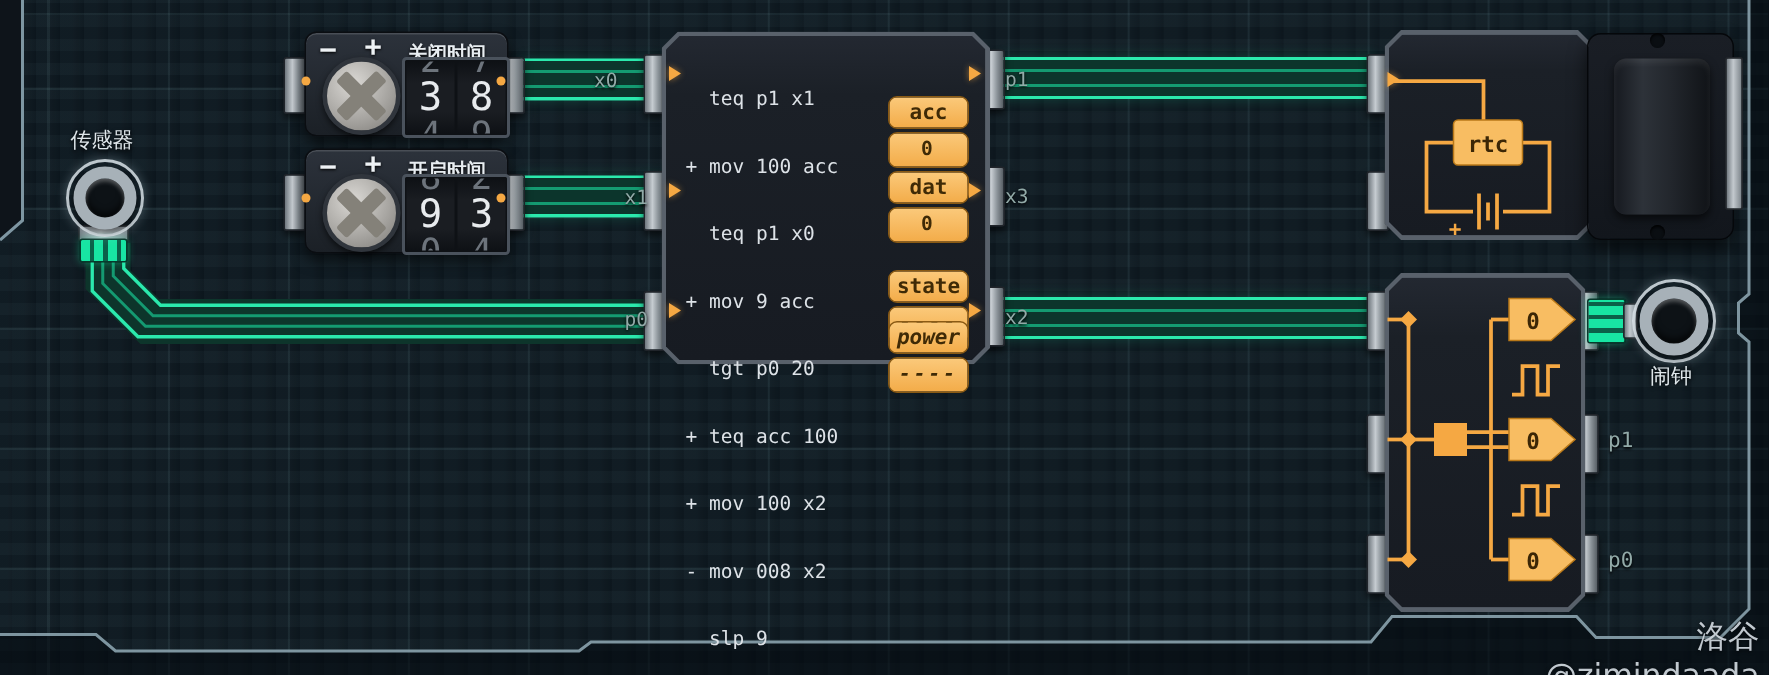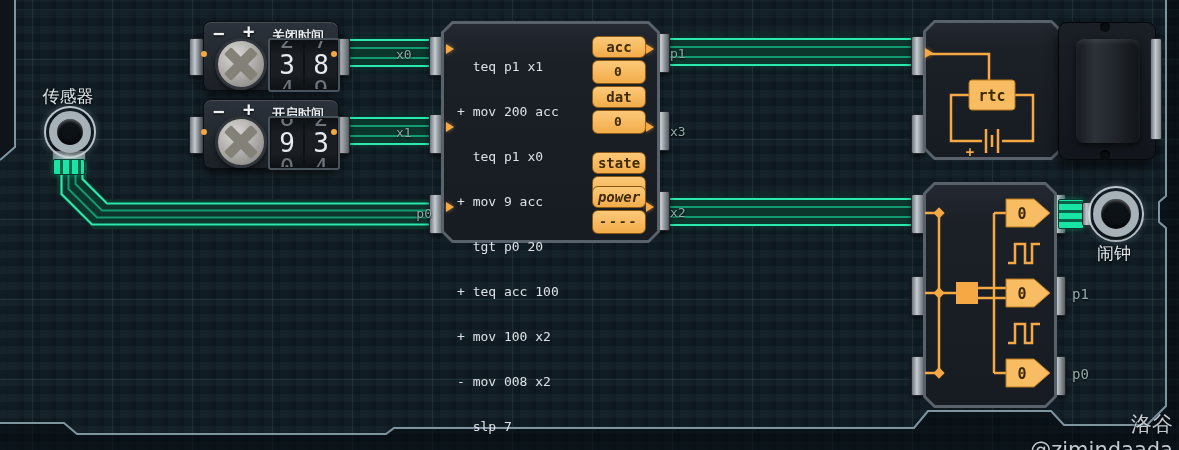--- a/index.html
+++ b/index.html
@@ -32,21 +32,21 @@
   .chip{position:absolute;background:#59616b;
     clip-path:polygon(11px 0,calc(100% - 11px) 0,100% 11px,100% calc(100% - 11px),
       calc(100% - 11px) 100%,11px 100%,0 calc(100% - 11px),0 11px);
     box-shadow:0 6px 12px rgba(0,0,0,.6);}
   .chip-body{position:absolute;inset:3px;background:linear-gradient(180deg,#232831 0,#1b2027 18%,#171b22 100%);
     clip-path:polygon(9px 0,calc(100% - 9px) 0,100% 9px,100% calc(100% - 9px),
       calc(100% - 9px) 100%,9px 100%,0 calc(100% - 9px),0 9px);}
 
   .code{position:absolute;left:457px;top:29px;font-size:13px;line-height:15px;
     color:#dde2e7;white-space:pre;}
-  .reg{position:absolute;left:592px;width:54px;}
+  .reg{position:absolute;left:592px;width:54px;margin-top:28px;}
   .reg span{display:block;text-align:center;border:1px solid #8a5a14;border-radius:6px;
     background:linear-gradient(180deg,#fbc97a,#f3ac49);color:#3f2a06;font-weight:bold;}
   .reg .reg-head{height:20px;line-height:20px;font-size:14px;margin-bottom:2px;}
   .reg .reg-val{height:22px;line-height:22px;font-size:13px;letter-spacing:2px;}
 
   .dial{position:absolute;left:203px;width:134px;height:68px;border-radius:8px;
     background:linear-gradient(180deg,#2c323b,#1b2026);border:1px solid #0a0d11;
     box-shadow:inset 0 1px 0 rgba(255,255,255,.14),0 5px 9px rgba(0,0,0,.55);}
   .dial-btn{position:absolute;color:#eef2f5;font-weight:bold;font-size:19px;line-height:20px;
     text-shadow:0 1px 2px #000;cursor:default;}
@@ -65,21 +65,21 @@
   .digit-cell{flex:1;position:relative;overflow:hidden;background:linear-gradient(180deg,#0e1115,#1a1d22 30%,#1a1d22 70%,#0e1115);}
   .digit-cell span{position:absolute;left:0;right:0;text-align:center;}
   .digit-main{top:50%;transform:translateY(-50%);font-size:26px;color:#e8ebee;}
   .digit-above{top:-15px;font-size:24px;color:#6d747c;}
   .digit-below{bottom:-15px;font-size:24px;color:#6d747c;}
 
   .ring{position:absolute;border-radius:50%;border:2px solid rgba(218,228,234,.85);
     box-shadow:0 0 7px rgba(190,215,225,.3);}
   .ring-in{position:absolute;inset:3px;border-radius:50%;border:8px solid #a7b1b8;background:#0d1216;
     box-shadow:inset 0 2px 3px rgba(255,255,255,.3),inset 0 -3px 5px rgba(0,0,0,.7),0 2px 4px rgba(0,0,0,.5);}
-  .cjk{position:absolute;font-family:"DejaVu Sans",sans-serif;font-size:17px;color:#dfe6ea;
+  .cjk{position:absolute;font-family:"DejaVu Sans",sans-serif;font-size:14px;color:#dfe6ea;
     text-align:center;text-shadow:0 1px 3px #000;}
 
   .conn-v{position:absolute;border:1px solid #063a2c;border-radius:2px;
     background:repeating-linear-gradient(90deg,#18e5a3 0 6px,#0b6049 6px 9px);
     box-shadow:0 0 6px rgba(30,225,160,.45);}
   .conn-h{position:absolute;border:1px solid #063a2c;border-radius:2px;
     background:repeating-linear-gradient(0deg,#18e5a3 0 6px,#0b6049 6px 9px);
     box-shadow:0 0 6px rgba(30,225,160,.45);}
   .metal{position:absolute;background:linear-gradient(90deg,#70787f,#c3c9ce 45%,#7d858b);
     border:1px solid #22262b;border-radius:2px;}
@@ -183,28 +183,28 @@
   <div class="dot" style="left:201px;top:51px;"></div>
   <div class="dot" style="left:331px;top:51px;"></div>
   <div class="dot" style="left:201px;top:129px;"></div>
   <div class="dot" style="left:331px;top:129px;"></div>
 
   <div class="chip" style="left:441px;top:21px;width:219px;height:222px;">
     <div class="chip-body"></div>
   </div>
   <div class="code">
     <div>  teq p1 x1</div>
-    <div>+ mov 200 acc</div>
+    <div>+ mov 100 acc</div>
     <div>  teq p1 x0</div>
     <div>+ mov 9 acc</div>
     <div>  tgt p0 20</div>
     <div>+ teq acc 100</div>
     <div>+ mov 100 x2</div>
     <div>- mov 008 x2</div>
-    <div>  slp 7</div>
+    <div>  slp 9</div>
   </div>
   <div class="reg" style="top:36px;">
     <span class="reg-head">acc</span>
     <span class="reg-val">0</span>
   </div>
   <div class="reg" style="top:86px;">
     <span class="reg-head">dat</span>
     <span class="reg-val">0</span>
   </div>
   <div class="reg" style="top:152px;">
@@ -285,21 +285,21 @@
   </div>
 
   <div class="conn-h" style="left:1058px;top:199px;width:24px;height:28px;"></div>
   <div class="metal" style="left:1082px;top:202px;width:8px;height:22px;"></div>
   <div class="ring" style="left:1088px;top:186px;width:52px;height:52px;">
     <div class="ring-in"></div>
   </div>
   <div class="cjk" style="left:1090px;top:242px;width:48px;">闹钟</div>
 
   <div class="wire-label" style="left:396px;top:47px;width:36px;text-align:left;">x0</div>
-  <div class="wire-label" style="left:396px;top:125px;width:36px;text-align:left;">x1</div>
+  <div class="wire-label" style="left:396px;top:125px;width:36px;text-align:right;">x1</div>
   <div class="wire-label" style="left:396px;top:206px;width:36px;text-align:right;">p0</div>
   <div class="wire-label" style="left:670px;top:46px;">p1</div>
   <div class="wire-label" style="left:670px;top:124px;">x3</div>
   <div class="wire-label" style="left:670px;top:205px;">x2</div>
   <div class="wire-label" style="left:1072px;top:286px;font-size:14px;">p1</div>
   <div class="wire-label" style="left:1072px;top:366px;font-size:14px;">p0</div>
 
   <div class="watermark">洛谷@zimindaada</div>
 </div>
 

